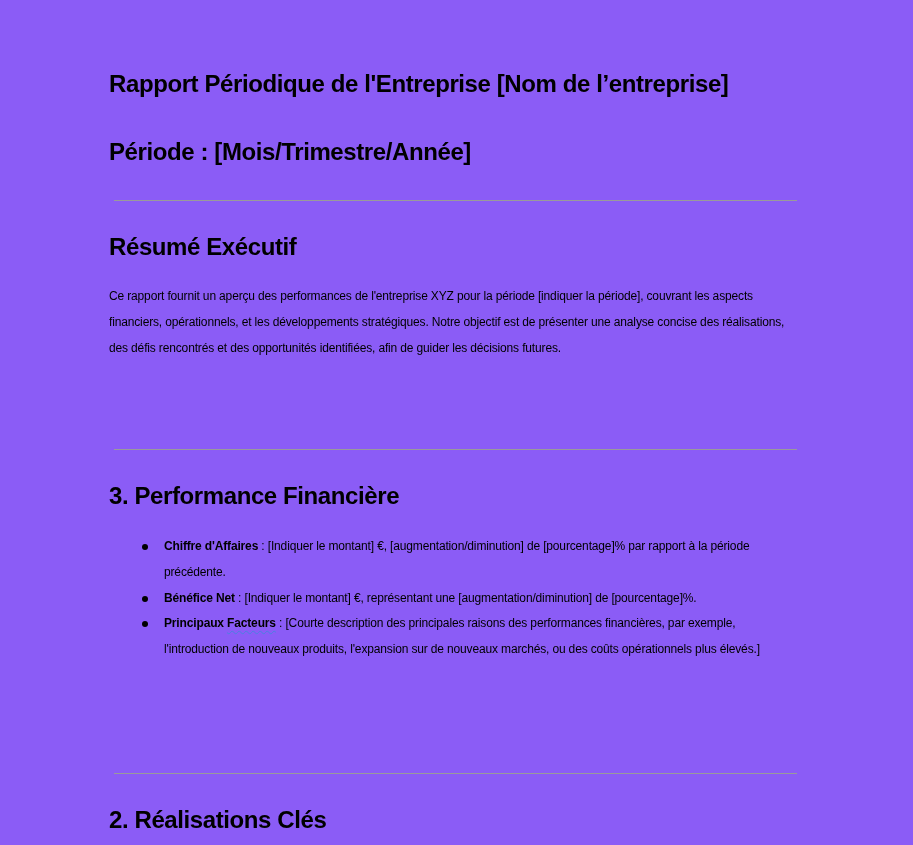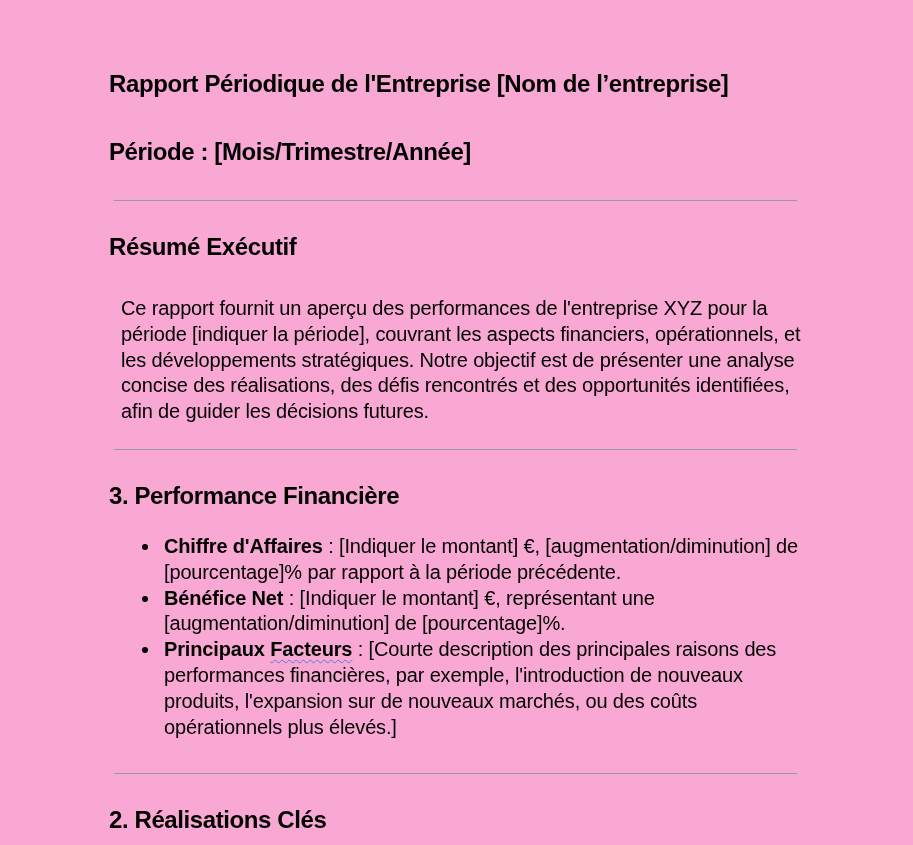--- a/index.html
+++ b/index.html
@@ -1,24 +1,24 @@
 <!DOCTYPE html>
 <html><head>
 <meta charset="utf-8">
 <style>
   html, body { margin: 0; padding: 0; background: #ffffff; }
   body { width: 913px; height: 845px; overflow: hidden; position: relative;
          font-family: "Liberation Sans", "DejaVu Sans", sans-serif; color: #000; }
-  .page { position: absolute; left: 0; top: 0; width: 913px; height: 845px; background: #f9a8d4; }
+  .page { position: absolute; left: 0; top: 0; width: 913px; height: 845px; background: #8b5cf6; }
   .h1 { position: absolute; left: 109px; font-weight: bold; font-size: 24px; letter-spacing: -0.4px; margin: 0; white-space: nowrap; }
   .h2 { position: absolute; left: 109px; font-weight: bold; font-size: 24px; letter-spacing: -0.4px; margin: 0; white-space: nowrap; }
   .rule { position: absolute; left: 114px; width: 683px; height: 0; border-top: 1px solid #9a9a9a; }
-  .para { position: absolute; left: 109px; width: 690px; font-size: 20px; line-height: 25.8px; letter-spacing: -0.15px; margin: 12px; }
+  .para { position: absolute; left: 109px; width: 690px; font-size: 12px; line-height: 25.8px; letter-spacing: -0.15px; margin: 0; }
   ul.bullets { position: absolute; left: 109px; top: 534px; width: 690px; margin: 0; padding: 0; list-style: none; }
-  ul.bullets li { position: relative; padding-left: 55px; font-size: 20px; line-height: 25.8px; letter-spacing: -0.15px; }
+  ul.bullets li { position: relative; padding-left: 55px; font-size: 12px; line-height: 25.8px; letter-spacing: -0.15px; }
   ul.bullets li .dot { position: absolute; left: 33px; top: 10px; width: 6px; height: 6px; border-radius: 50%; background: #000; }
   .spell { text-decoration: underline wavy #4a7fe0; text-decoration-thickness: 1px; text-underline-offset: 3px; }
   b { font-weight: bold; }
 </style>
 </head>
 <body>
 
 <div class="page">
 
   <h1 class="h1" style="top:70px;">Rapport Périodique de l'Entreprise [Nom de l’entreprise]</h1>

